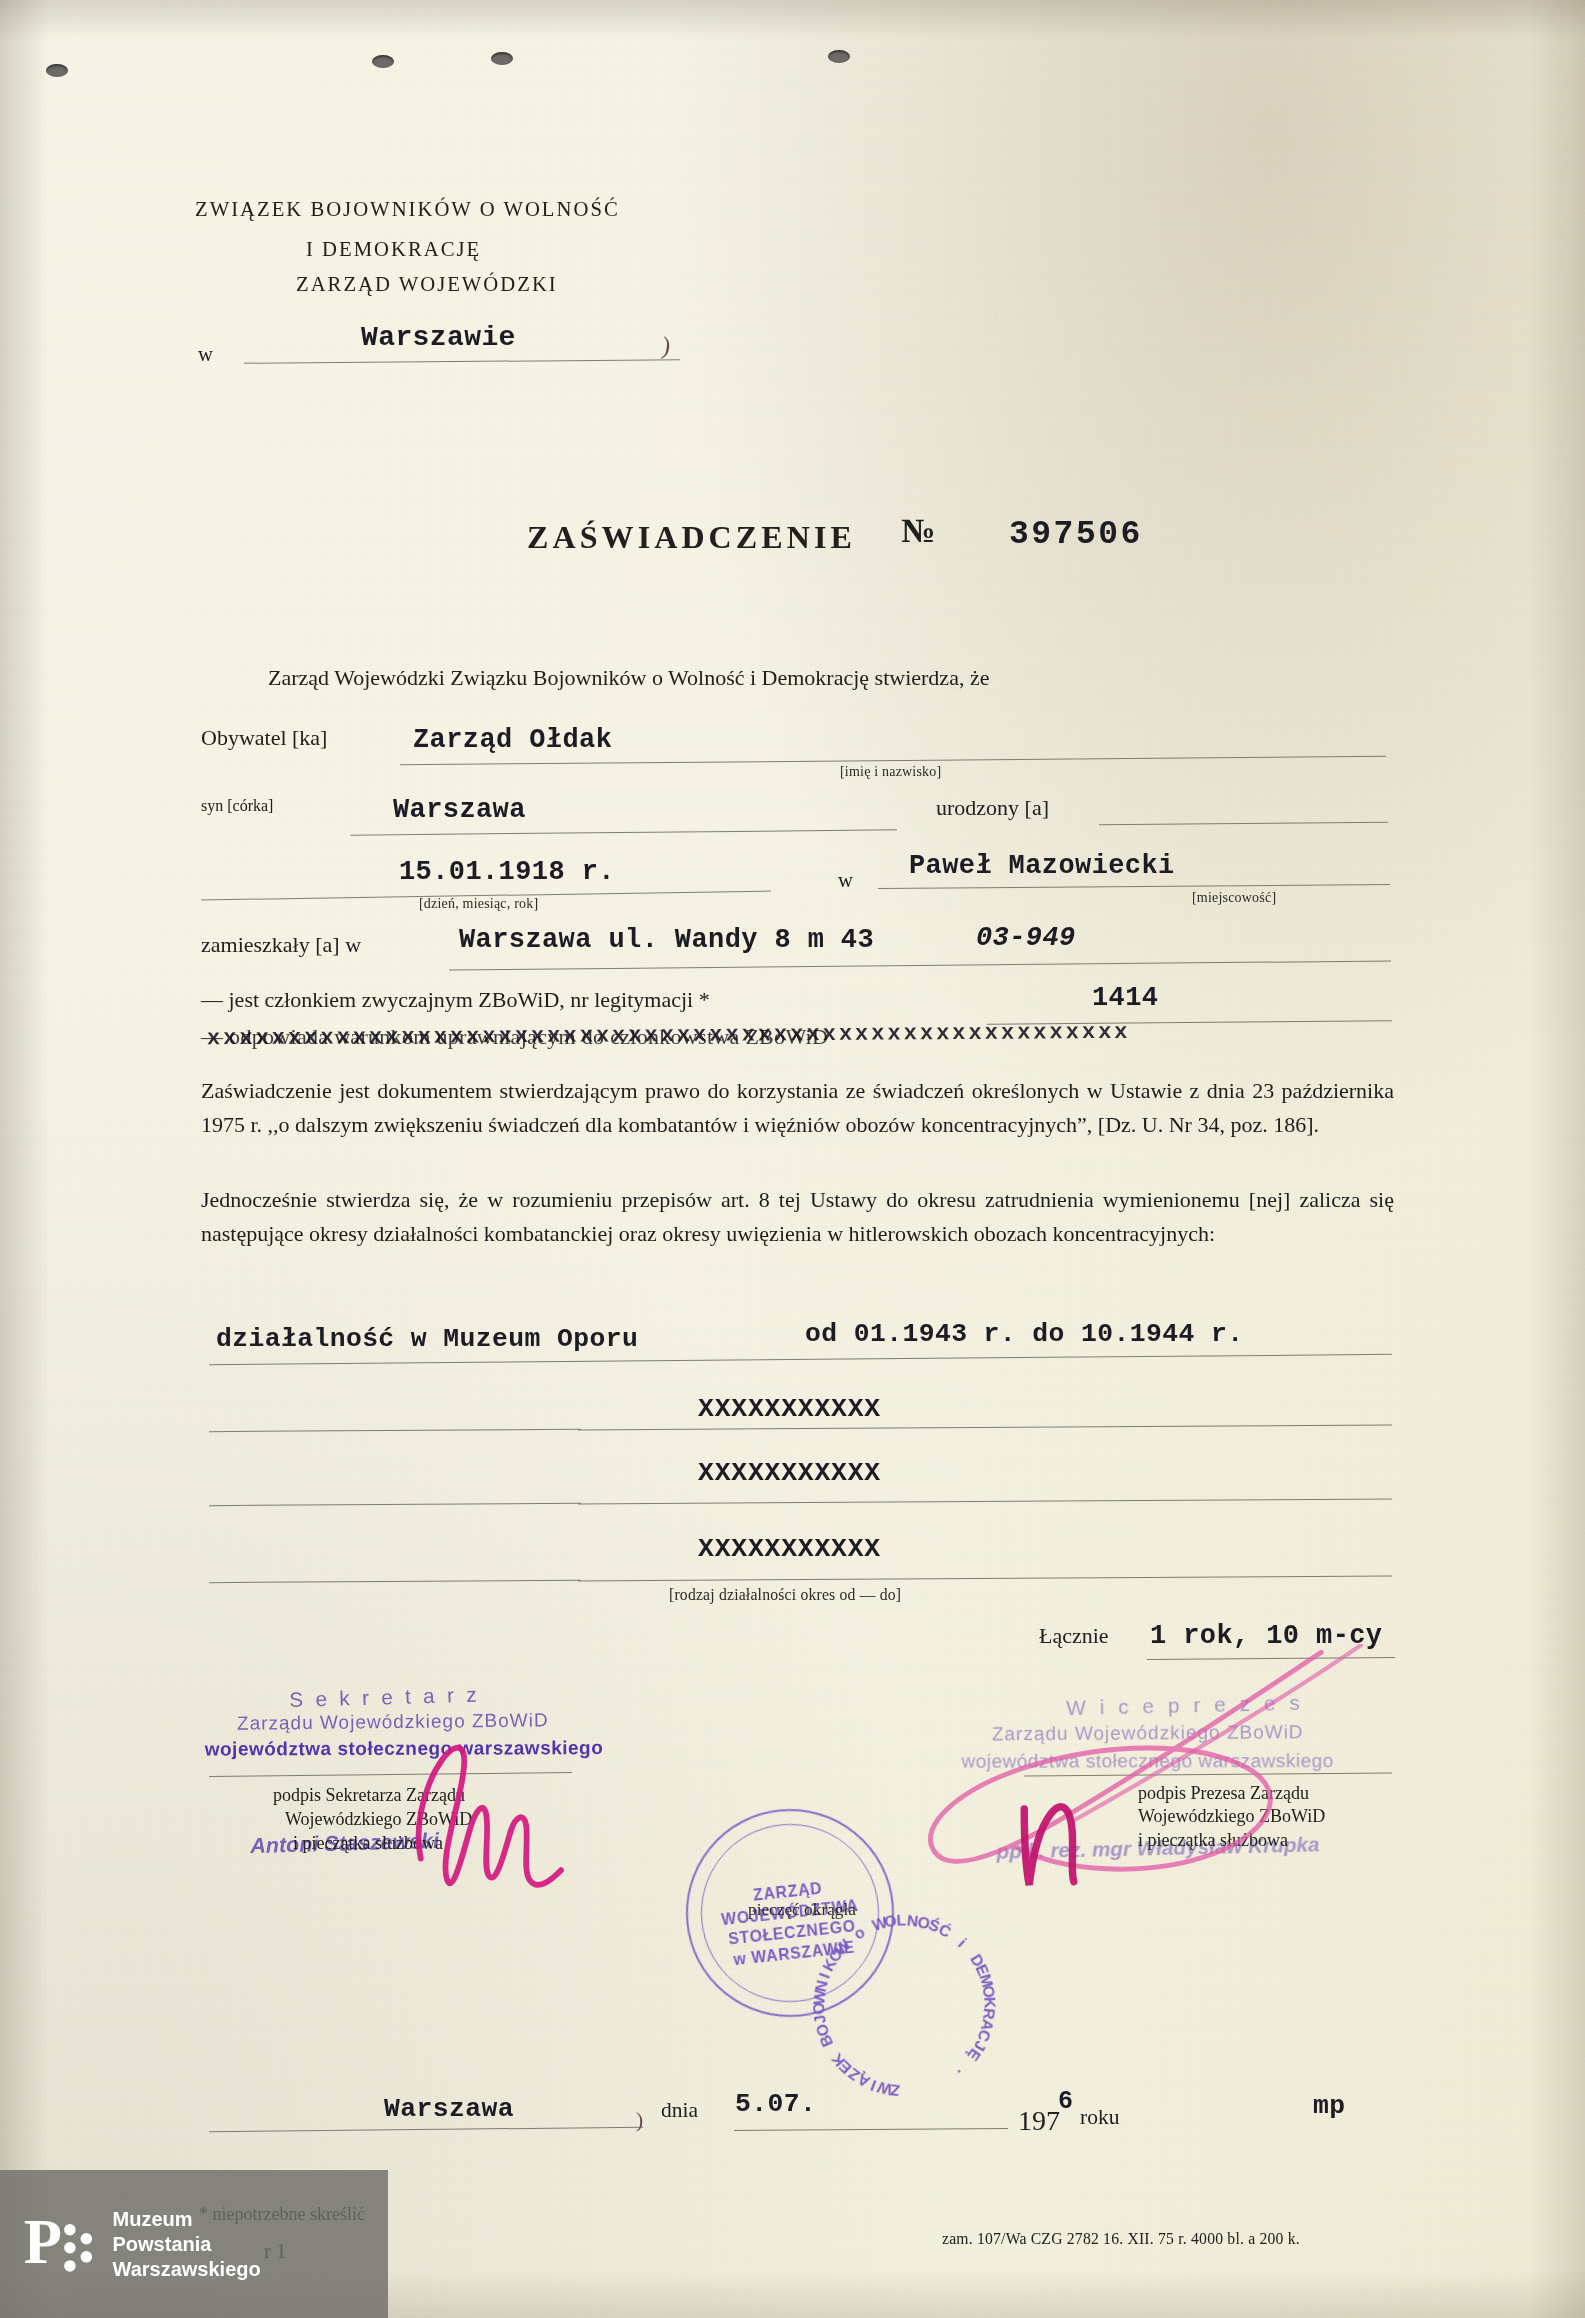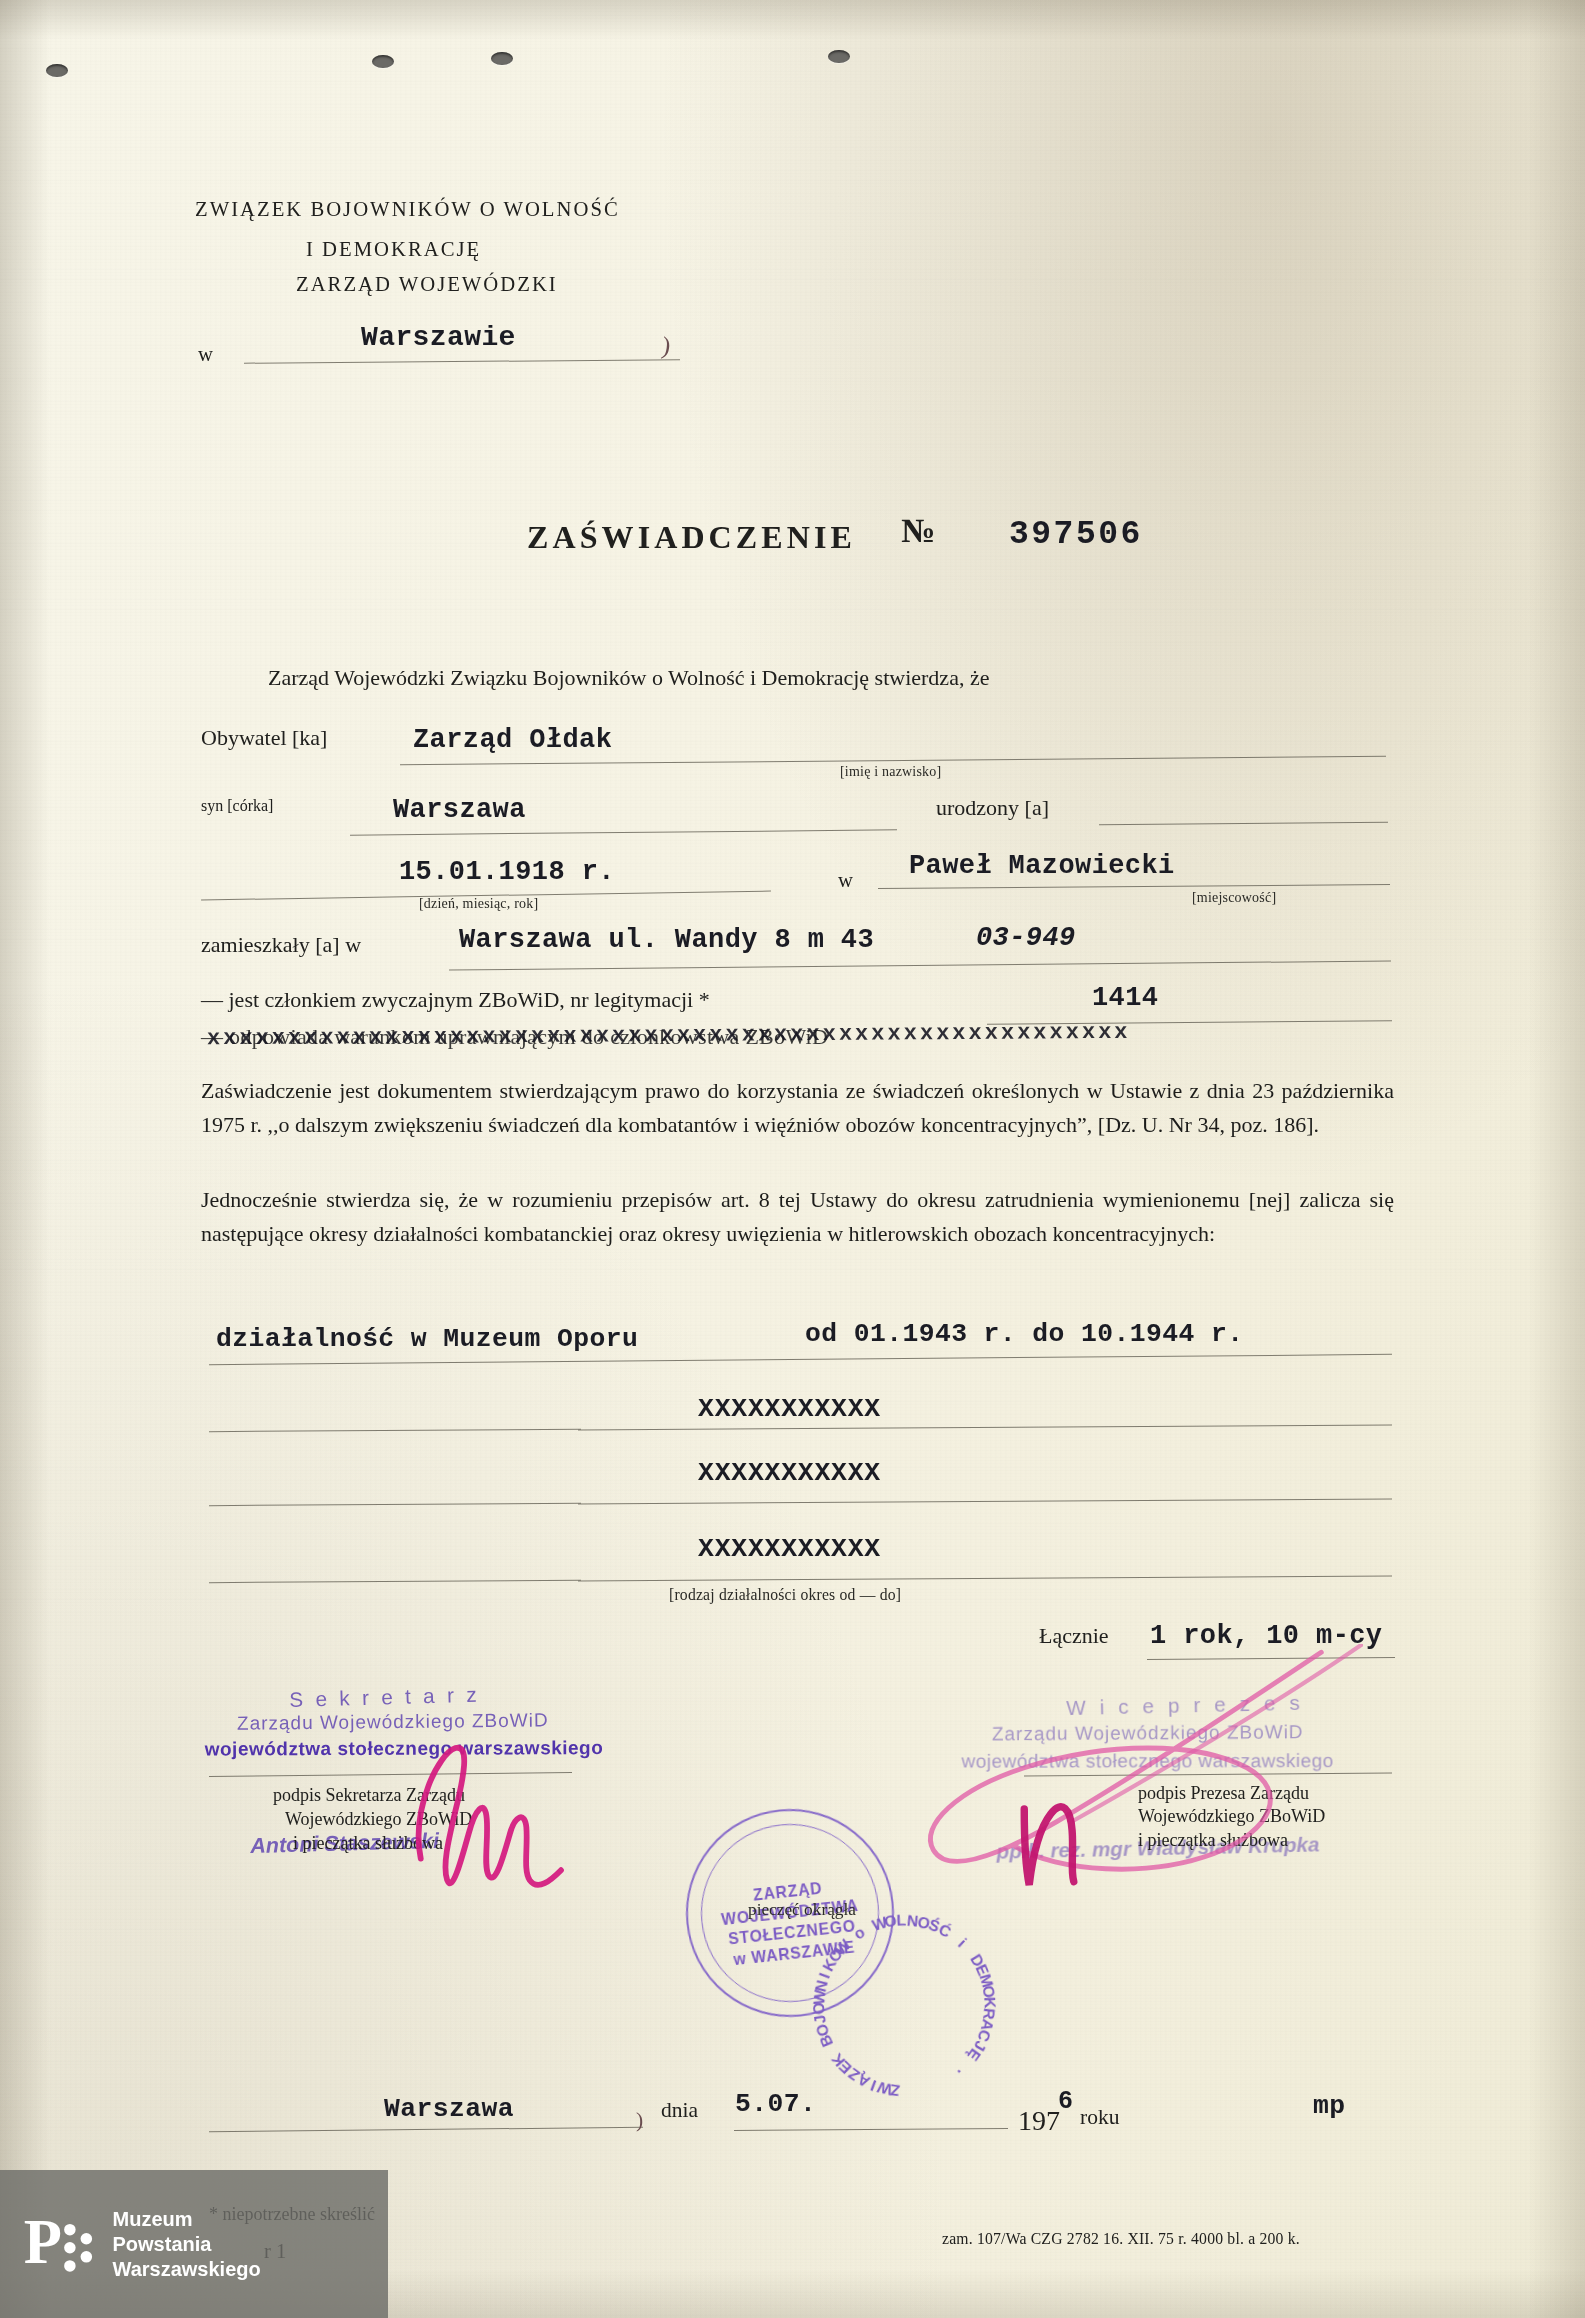--- a/index.html
+++ b/index.html
@@ -275,21 +275,21 @@
   <div class="rule" style="left:209px; top:2129px; width:434px; transform:rotate(-0.6deg);"></div>
   <div class="t serif" style="left:636px; top:2108px; font-size:21.5px; color:#6a4d50;">)</div>
   <div class="t serif" style="left:661px; top:2098px; font-size:21.5px;">dnia</div>
   <div class="rule" style="left:734px; top:2129px; width:274px; transform:rotate(-0.4deg);"></div>
   <div class="t mono" style="left:735px; top:2089px; font-size:26.4px;">5.07.</div>
   <div class="t serif" style="left:1018px; top:2105px; font-size:28px;">197</div>
   <div class="t mono" style="left:1058px; top:2087px; font-size:25px;">6</div>
   <div class="t serif" style="left:1080px; top:2105px; font-size:21.5px;">roku</div>
   <div class="t mono" style="left:1313px; top:2091px; font-size:26.4px;">mp</div>
 
-  <div class="t serif" style="left:209px; top:2204px; font-size:18px;">* niepotrzebne skreślić</div>
+  <div class="t serif" style="left:199px; top:2204px; font-size:18px;">* niepotrzebne skreślić</div>
   <div class="t serif" style="left:264px; top:2240px; font-size:20.7px;">r 1</div>
   <div class="t serif" style="left:942px; top:2230px; font-size:15.7px; letter-spacing:0.2px;">zam. 107/Wa    CZG 2782 16. XII. 75 r. 4000 bl. a 200 k.</div>
 
   <div id="watermark">
     <svg class="mark" viewBox="0 0 92 96">
       <text x="2" y="70" font-family="Liberation Serif, serif" font-size="76" font-weight="bold" fill="#ffffff">P</text>
       <circle cx="58" cy="30" r="7" fill="#ffffff"></circle>
       <circle cx="58" cy="52" r="7" fill="#ffffff"></circle>
       <circle cx="58" cy="74" r="7" fill="#ffffff"></circle>
       <circle cx="78" cy="41" r="7" fill="#ffffff"></circle>

